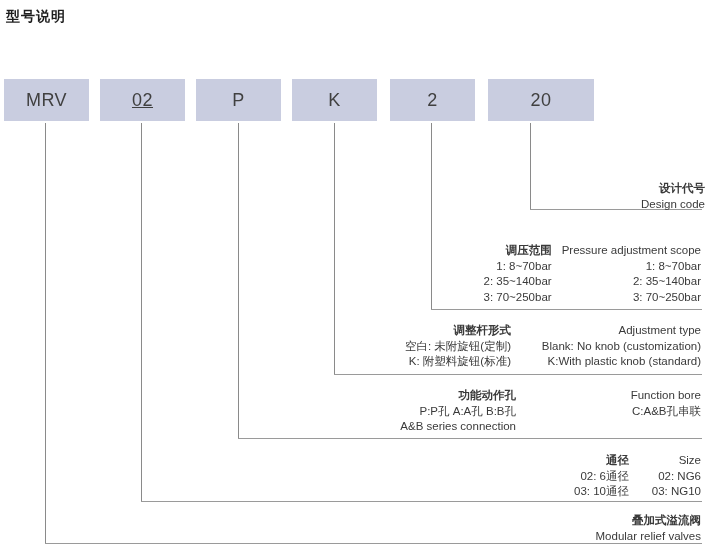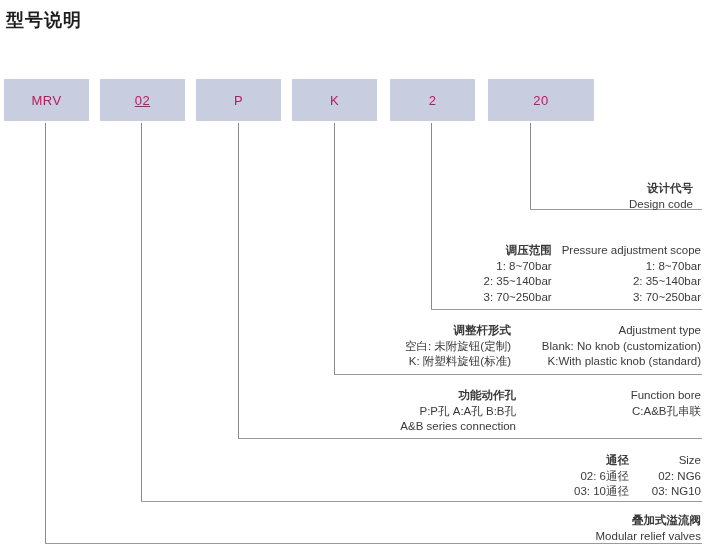--- a/index.html
+++ b/index.html
@@ -9,32 +9,32 @@
     font-family:"Liberation Sans","DejaVu Sans",sans-serif;
     color:#2b2b2b;
     position:relative;
     overflow:hidden;
   }
   #root{position:relative;width:705px;height:550px;}
 
   
   .title{
     position:absolute;left:6px;top:8px;
-    font-size:18px;font-weight:bold;letter-spacing:1px;
+    font-size:14px;font-weight:bold;letter-spacing:1px;
     color:#1d1d1d;
     font-family:"DejaVu Sans","Liberation Sans",sans-serif;
   }
 
   
   .code-row{position:absolute;left:0;top:79px;height:42px;width:705px;}
   .code-box{
     position:absolute;top:0;height:42px;
     background:#c9cde0;
     display:flex;align-items:center;justify-content:center;
-    font-size:13px;color:#be185d;
+    font-size:18px;color:#404040;
     letter-spacing:0.5px;
   }
 
   
   .vline{position:absolute;width:1px;background:#8a8a8a;}
   .hline{position:absolute;height:1px;background:#9a9a9a;}
 
   
   .desc{
     position:absolute;
@@ -96,21 +96,21 @@
 
   <div class="vline" style="left:238px;top:123px;height:315px;"></div>
   <div class="hline" style="left:238px;top:438px;width:464px;"></div>
 
   <div class="vline" style="left:141px;top:123px;height:378px;"></div>
   <div class="hline" style="left:141px;top:501px;width:561px;"></div>
 
   <div class="vline" style="left:45px;top:123px;height:420px;"></div>
   <div class="hline" style="left:45px;top:543px;width:657px;"></div>
 
-  <div class="desc" style="right:12px;top:181px;">
+  <div class="desc" style="right:0;top:181px;">
     <div class="stack">
       <div class="cn-col">设计代号</div>
       <div class="en-col">Design code</div>
     </div>
   </div>
 
   <div class="desc w-press" style="right:4px;top:243px;">
     <div class="grid2">
       <div class="cn-col">调压范围</div>
       <div class="en-col">Pressure adjustment scope</div>

